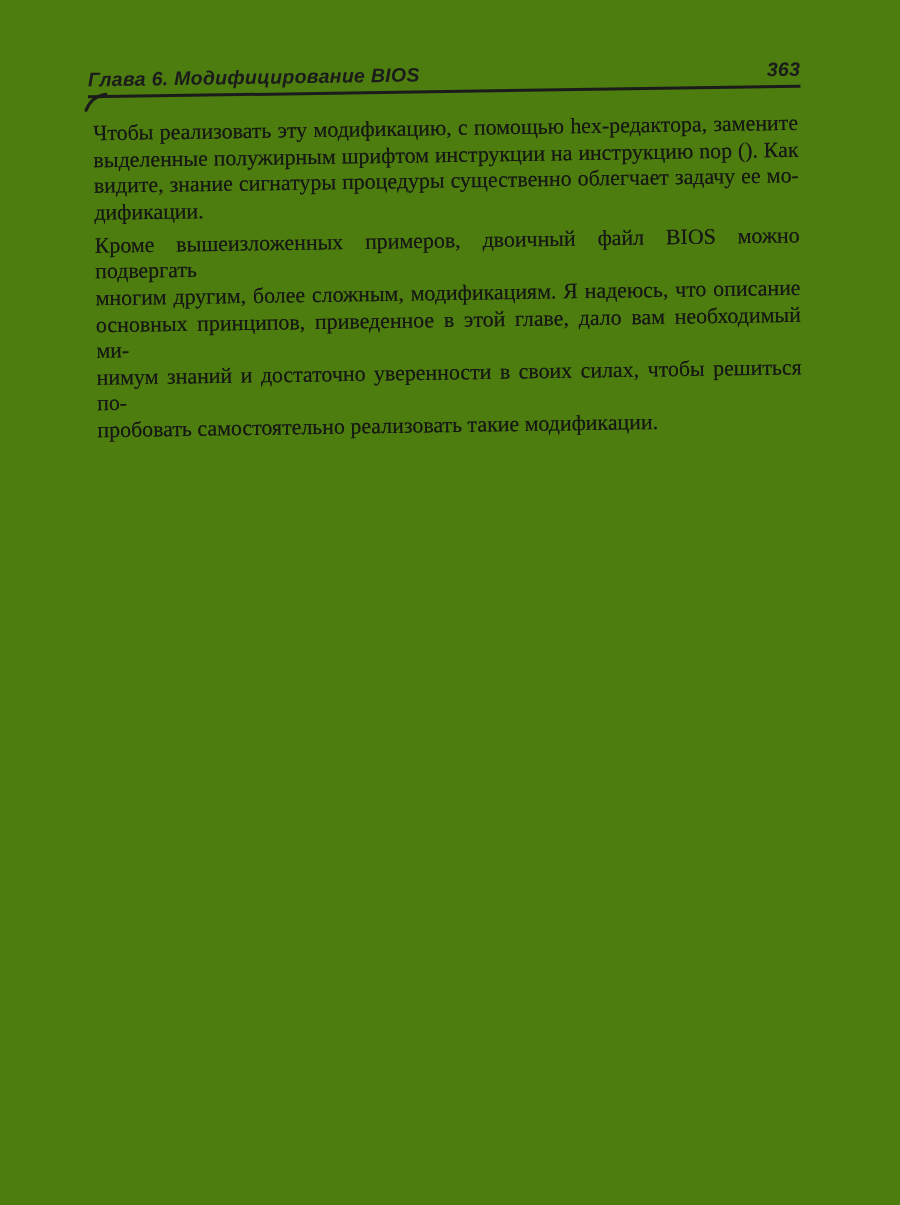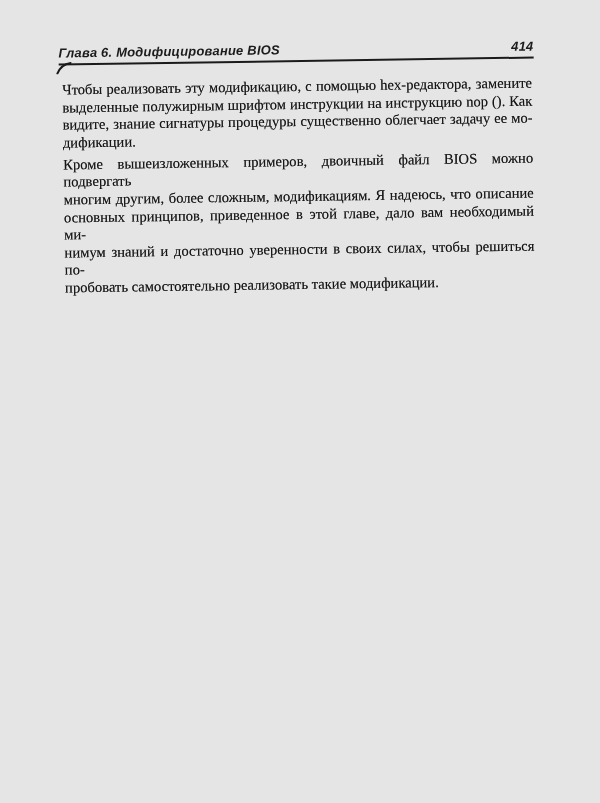--- a/index.html
+++ b/index.html
@@ -4,21 +4,21 @@
 <style>
   html, body {
     margin: 0;
     padding: 0;
     background: #ffffff;
   }
   .page {
     position: relative;
     width: 600px;
     height: 803px;
-    background: #e5e5e5;
+    background: #4d7c0f;
     overflow: hidden;
     font-family: "Liberation Serif", serif;
   }
   
   .scan-skew {
     position: absolute;
     left: 0;
     top: 0;
     width: 600px;
     height: 803px;
@@ -74,21 +74,21 @@
 <body>
 
 <div class="page">
   <div class="scan-skew">
 
     <div class="running-header">
       <svg class="page-curl" viewBox="0 0 16 13" xmlns="http://www.w3.org/2000/svg">
         <path d="M15,1.5 Q5,3 1.5,12" fill="none" stroke="#1b1b1b" stroke-width="2" stroke-linecap="round"></path>
       </svg>
       <span class="chapter-title">Глава 6. Модифицирование BIOS</span>
-      <span class="page-number">414</span>
+      <span class="page-number">363</span>
     </div>
 
     <div class="body-text">
         <div class="para">
           <div class="line">Чтобы реализовать эту модификацию, с помощью hex-редактора, замените</div>
           <div class="line">выделенные полужирным шрифтом инструкции на инструкцию nop (). Как</div>
           <div class="line">видите, знание сигнатуры процедуры существенно облегчает задачу ее мо-</div>
           <div class="line last">дификации.</div>
         </div>
         <div class="para">

